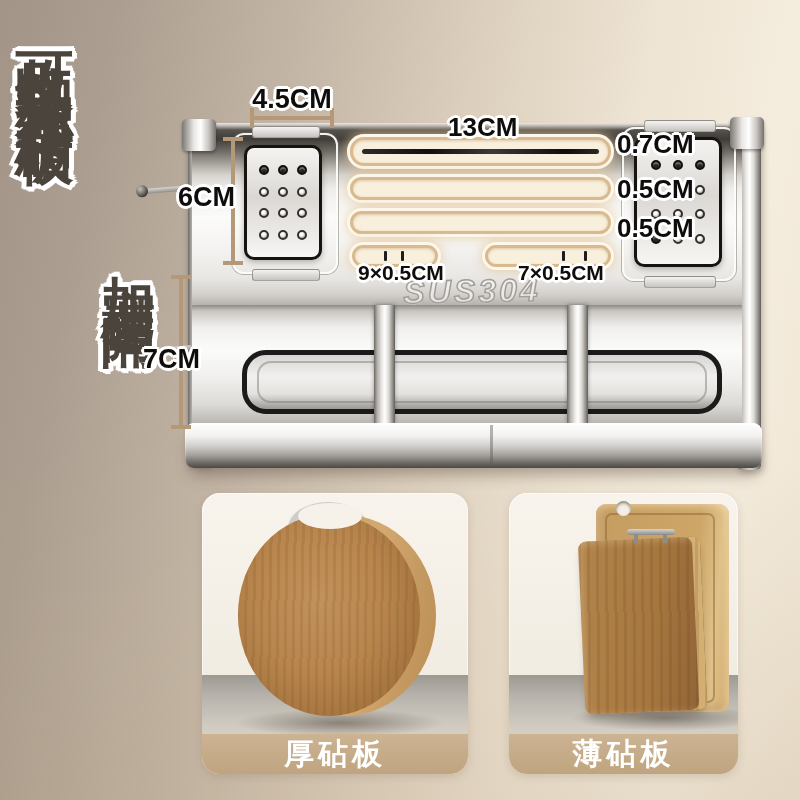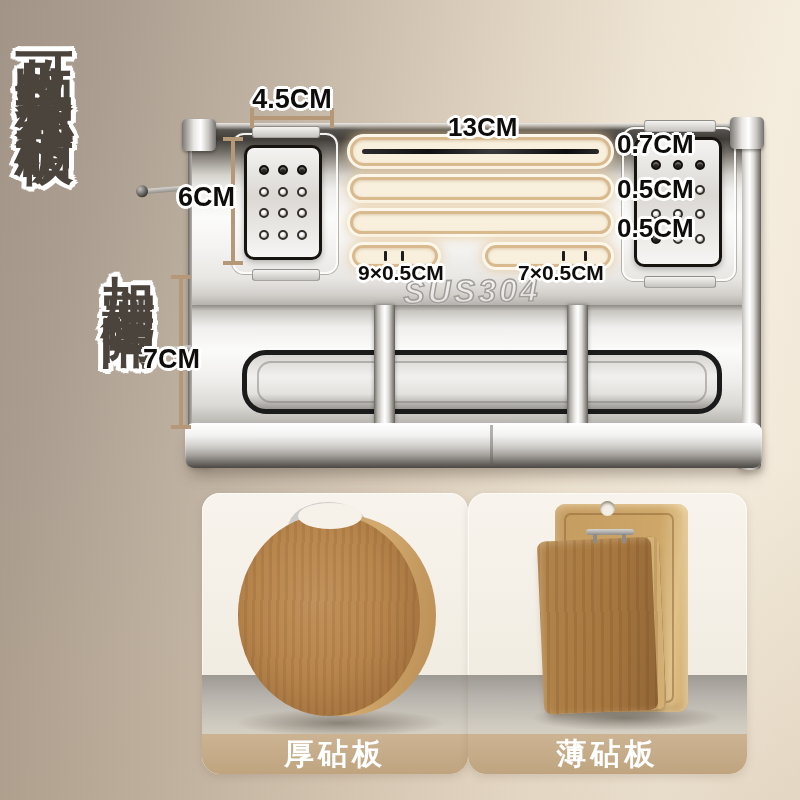--- a/index.html
+++ b/index.html
@@ -221,21 +221,21 @@
   <div class="card" style="left:202px; width:266px;">
     <div class="floor"></div>
     <div class="shadow-ell" style="left:34px; top:216px; width:208px; height:28px;"></div>
     <div class="handle-arc"></div>
     <div class="board-edge"></div>
     <div class="board-face"></div>
     <div class="notch"></div>
     <div class="label">厚砧板</div>
   </div>
 
-  <div class="card" style="left:468px; width:279px;">
+  <div class="card" style="left:509px; width:229px;">
     <div class="floor"></div>
     <div class="shadow-ell" style="left:62px; top:212px; width:192px; height:26px;"></div>
     <div class="board-back"></div>
     <div class="board-hole"></div>
     <div class="handle-t"></div>
     <div class="board-front"></div>
     <div class="label">薄砧板</div>
   </div>
 
 </div>

